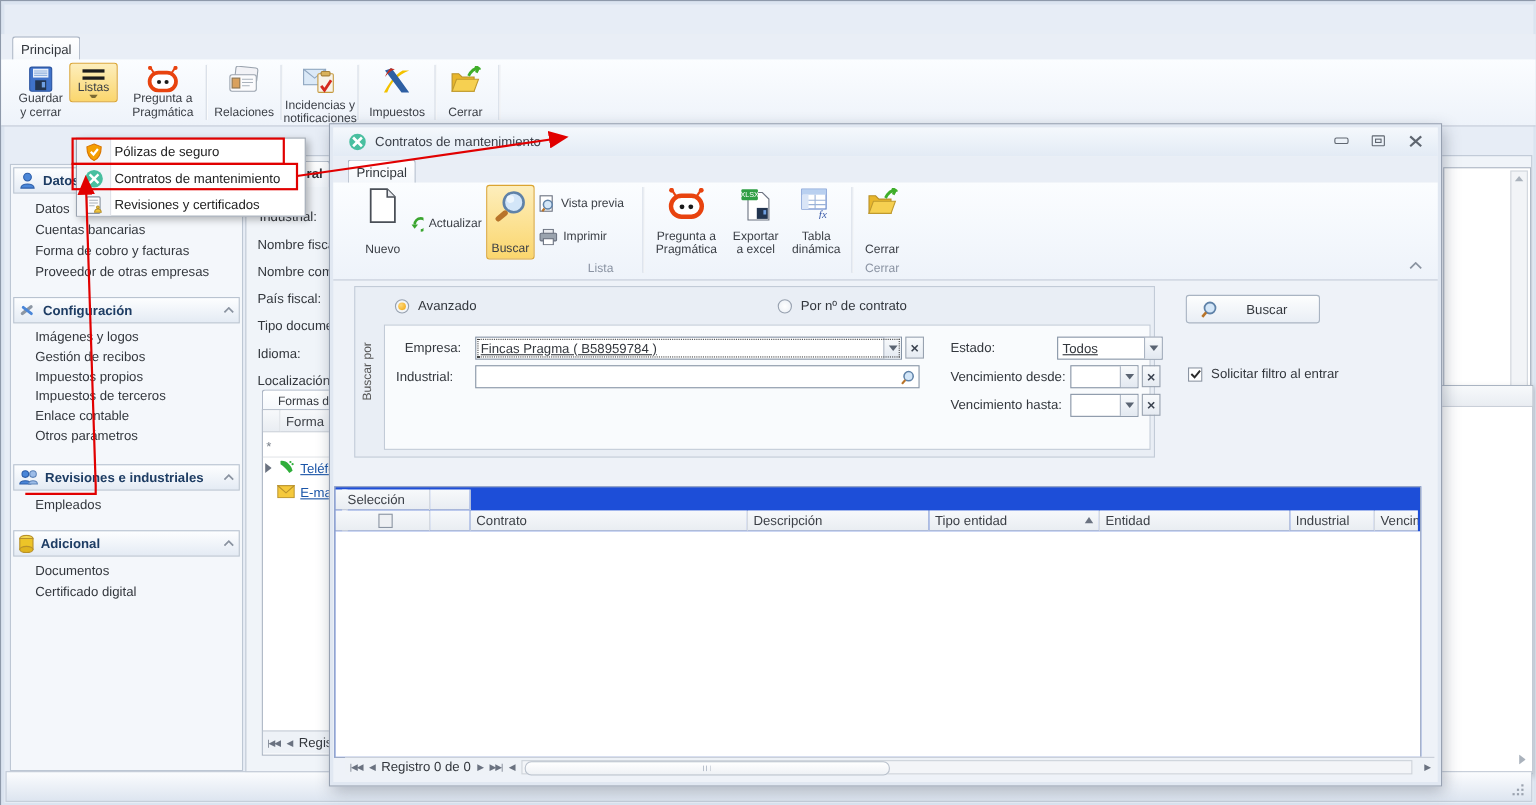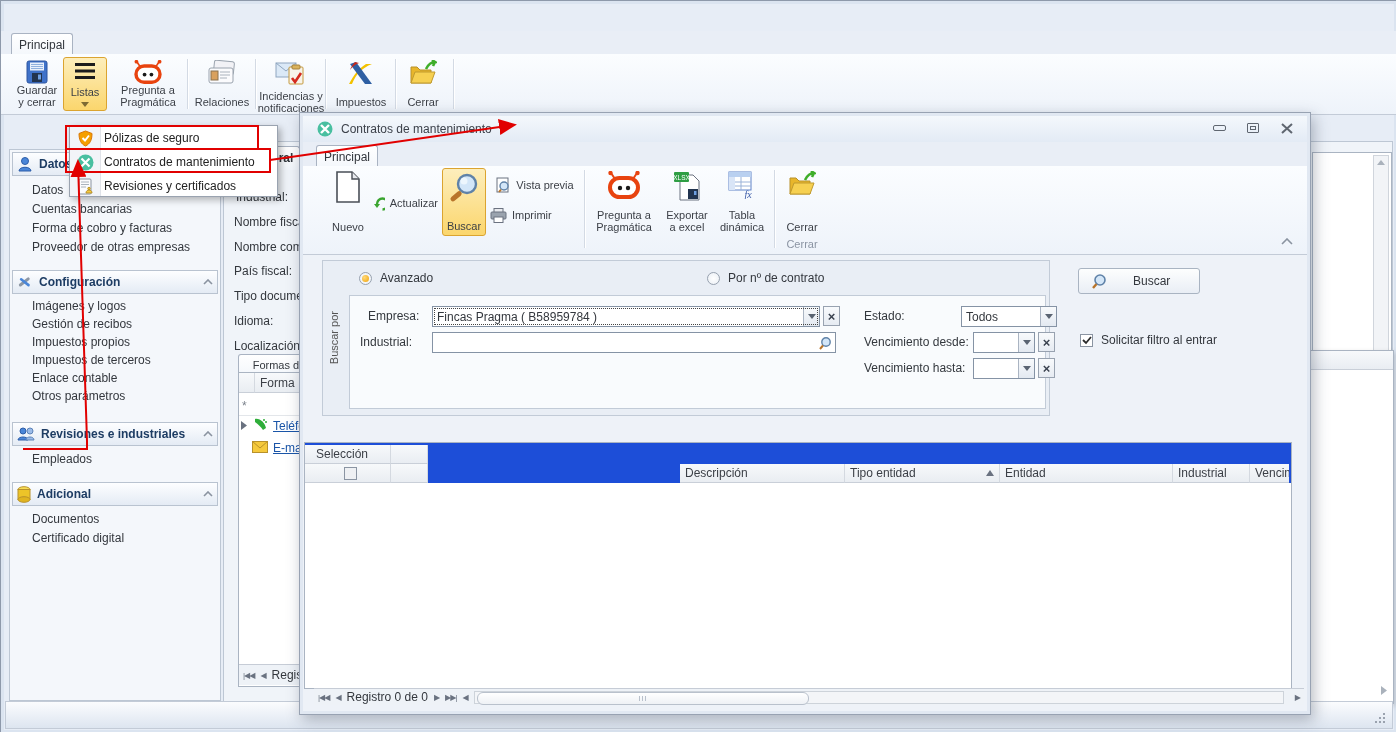--- a/index.html
+++ b/index.html
@@ -34,21 +34,21 @@
   .whitebox{background:#fff;border:1px solid #aab4c2;}
   .formlabel{position:absolute;color:#33373d;white-space:nowrap;}
   .link{color:#1a55a8;text-decoration:underline;white-space:nowrap;}
   
   .childwin{background:#eef2f8;border:1px solid #98a2b2;box-shadow:3px 5px 14px rgba(50,60,80,.35),inset 0 0 0 3px #e1e8f2;}
   
   .menu{background:#fff;border:1px solid #9aa3b0;box-shadow:3px 3px 7px rgba(0,0,0,.28);}
   .menuitem{height:24px;display:flex;align-items:center;gap:10px;padding-left:7px;font-size:12px;color:#222;}
   .menu .gutter{position:absolute;left:0;top:0;bottom:0;width:30px;background:#f2f4f8;border-right:1px solid #e0e3e9;}
   
-  .combo{background:#fff;border:1px solid #8593a5;display:flex;align-items:center;box-sizing:border-box;}
+  .combo{background:#fff;border:1px solid #8593a5;display:flex;align-items:center;box-sizing:border-box;text-decoration:underline;}
   .combo .val{flex:1;padding:2px 4px;font-size:12px;white-space:nowrap;overflow:hidden;}
   .drop{width:15px;align-self:stretch;background:linear-gradient(#f8fafc,#e3e9f1);border-left:1px solid #aab4c2;
         display:flex;align-items:center;justify-content:center;}
   .tri{width:0;height:0;border-left:4px solid transparent;border-right:4px solid transparent;border-top:5px solid #5a6472;}
   .xbtn{width:17px;height:20px;background:linear-gradient(#f8fafc,#e6ebf2);border:1px solid #98a2b0;
         display:flex;align-items:center;justify-content:center;font-weight:bold;color:#39414e;font-size:13px;box-sizing:border-box;}
   .radio{width:13px;height:13px;border:1px solid #97a1af;border-radius:50%;background:radial-gradient(#ffffff,#e9eef4);position:relative;box-sizing:border-box;}
   .radio.on:after{content:"";position:absolute;left:2px;top:2px;width:7px;height:7px;border-radius:50%;
         background:radial-gradient(circle at 35% 35%,#ffd97a,#f0a30a);}
   .check{width:13px;height:13px;border:1px solid #8a94a2;background:#fff;display:flex;align-items:center;justify-content:center;box-sizing:border-box;}
@@ -79,21 +79,21 @@
     <div class="abs tbtn" style="left:12px;top:3px;width:48px;height:54px">
       <svg width="24" height="24">
         <rect x="2" y="1" width="20" height="22" rx="2" fill="#3f72c9" stroke="#2c55a0"></rect>
         <rect x="5" y="2.5" width="14" height="8" fill="#e9f0fb"></rect>
           <path d="M6,4.5h12M6,6.5h12M6,8.5h12" stroke="#8fb0de"></path>
         <rect x="7" y="13" width="10" height="9" fill="#22344f"></rect>
           <rect x="13" y="14.5" width="3" height="5" fill="#6f9fe0"></rect>
       </svg>
       <span>Guardar y cerrar</span>
     </div>
-    <div class="abs tbtn sel" style="left:62px;top:3px;width:44px;height:54px">
+    <div class="abs tbtn sel" style="left:62px;top:3px;width:44px;height:36px">
       <svg width="22" height="20">
         <rect x="1" y="2" width="20" height="3" fill="#1c1c1c"></rect>
           <rect x="1" y="8.5" width="20" height="3" fill="#1c1c1c"></rect>
           <rect x="1" y="15" width="20" height="3" fill="#1c1c1c"></rect>
       </svg>
       <span>Listas</span>
       <svg width="8" height="5">
           <polygon points="0,0 8,0 4,5" fill="#7d6a33"></polygon>
         </svg>
     </div>
@@ -308,21 +308,21 @@
         <span>Actualizar</span>
       </div>
       <div class="abs tbtn sel" style="left:139px;top:2px;width:44px;height:68px">
         <svg width="32" height="34">
           <circle cx="19" cy="12" r="9" fill="#d3e6f8" stroke="#5f82a8" stroke-width="2.4"></circle>
           <circle cx="16" cy="9" r="3.5" fill="#f0f7fd" opacity=".9"></circle>
           <rect x="2" y="22" width="13" height="5" rx="2.5" fill="#b8742a" transform="rotate(-40 8 25)"></rect>
         </svg>
         <span>Buscar</span>
       </div>
-      <div class="abs tbtn" style="left:186px;top:8px;width:92px;height:22px;flex-direction:row;gap:5px;justify-content:center">
+      <div class="abs tbtn" style="left:186px;top:8px;width:92px;height:22px;flex-direction:row;gap:5px;justify-content:flex-start">
         <svg width="15" height="16">
           <rect x="1" y="1" width="11" height="14" fill="#fff" stroke="#6b7280"></rect>
           <circle cx="8" cy="9" r="4" fill="#d3e6f8" stroke="#5f82a8" stroke-width="1.4"></circle>
           <line x1="5" y1="12.5" x2="3" y2="15" stroke="#b8742a" stroke-width="2"></line>
         </svg>
         <span>Vista previa</span>
       </div>
       <div class="abs tbtn" style="left:186px;top:38px;width:78px;height:22px;flex-direction:row;gap:5px;justify-content:flex-start">
         <svg width="17" height="15">
           <rect x="4" y="0.5" width="9" height="4" fill="#e8eaee" stroke="#6b7280"></rect>
@@ -366,20 +366,21 @@
       </div>
       <div class="abs vsep" style="left:471px;top:4px;height:78px"></div>
       <div class="abs tbtn" style="left:476px;top:2px;width:46px;height:68px">
         <svg width="28" height="26">
           <path d="M2,8 L2,23 L22,23 L22,10 L11,10 L8,7 L2,7 Z" fill="#e8b62b" stroke="#b8912a"></path>
           <path d="M2,23 L6,12 L26,12 L22,23 Z" fill="#f6d051" stroke="#c09a2e"></path>
           <path d="M17,9 C20,3 24,2 26,2 L23,0 M26,2 L24,6" stroke="#3fae2a" stroke-width="2.6" fill="none"></path>
         </svg>
         <span>Cerrar</span>
       </div>
+      <div class="abs grouplabel" style="left:20px;top:72px;width:446px">Lista</div>
       <div class="abs grouplabel" style="left:473px;top:72px;width:52px">Cerrar</div>
       <svg class="abs" style="right:14px;top:72px" width="12" height="8">
           <polyline class="chev" points="1,6 6,1 11,6"></polyline>
         </svg>
     </div>
 
     <div class="abs" style="left:22px;top:147px;width:726px;height:154px;background:#e9eef5;border:1px solid #c2cbd7">
       <div class="abs" style="left:2px;top:0;bottom:0;width:18px;display:flex;align-items:center;justify-content:center">
         <span style="writing-mode:vertical-rl;transform:rotate(180deg);font-size:11px;color:#555">Buscar por</span>
       </div>
@@ -458,20 +459,21 @@
 
       <div class="gridhead abs" style="left:0;top:2px;width:6px;height:19px;border-right:1px solid #d4d9e0"></div>
       <div class="gridhead abs" style="left:6px;top:2px;width:80px;height:19px;border-right:1px solid #d4d9e0">Selección</div>
       <div class="gridhead abs" style="left:86px;top:2px;width:37px;height:19px;border-right:1px solid #d4d9e0"></div>
 
       <div class="gridhead abs" style="left:0;top:21px;width:6px;height:19px;border-right:1px solid #d4d9e0"></div>
       <div class="gridhead abs" style="left:6px;top:21px;width:80px;height:19px;border-right:1px solid #d4d9e0;justify-content:center">
         <div class="check" style="background:#eef0f3"></div>
       </div>
       <div class="gridhead abs" style="left:86px;top:21px;width:37px;height:19px;border-right:1px solid #d4d9e0"></div>
+      <div class="gridhead abs" style="left:123px;top:21px;width:252px;height:19px;border-right:1px solid #d4d9e0">Contrato</div>
       <div class="gridhead abs" style="left:375px;top:21px;width:165px;height:19px;border-right:1px solid #d4d9e0">Descripción</div>
       <div class="gridhead abs" style="left:540px;top:21px;width:155px;height:19px;border-right:1px solid #d4d9e0">
         <span style="flex:1">Tipo entidad</span>
         <svg width="8" height="6">
             <polygon points="4,0 8,6 0,6" fill="#6a7280"></polygon>
           </svg>
       </div>
       <div class="gridhead abs" style="left:695px;top:21px;width:173px;height:19px;border-right:1px solid #d4d9e0">Entidad</div>
       <div class="gridhead abs" style="left:868px;top:21px;width:77px;height:19px;border-right:1px solid #d4d9e0">Industrial</div>
       <div class="gridhead abs" style="left:945px;top:21px;width:39px;height:19px">Vencimiento</div>

